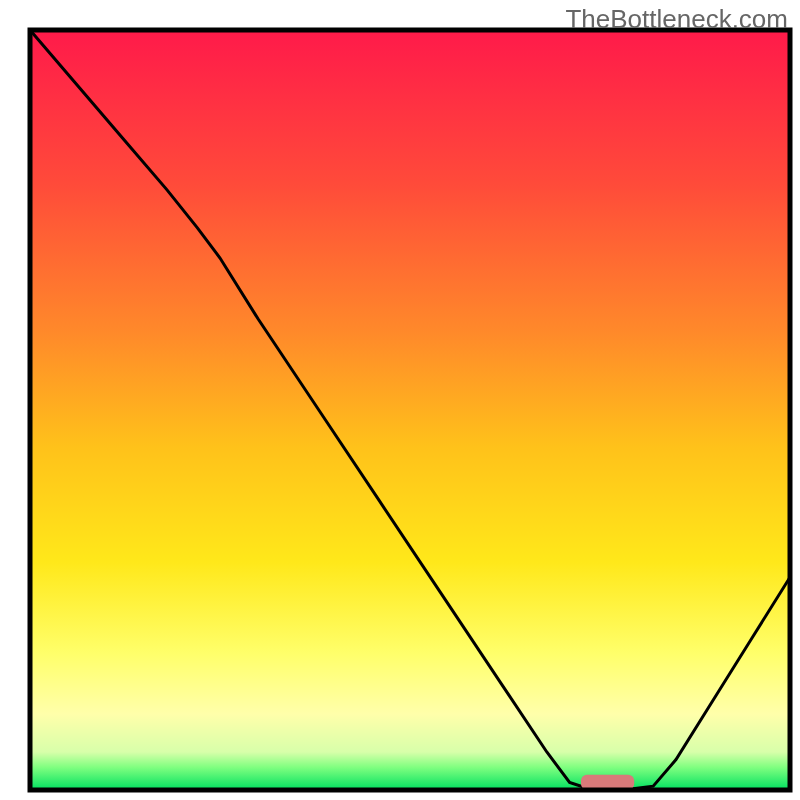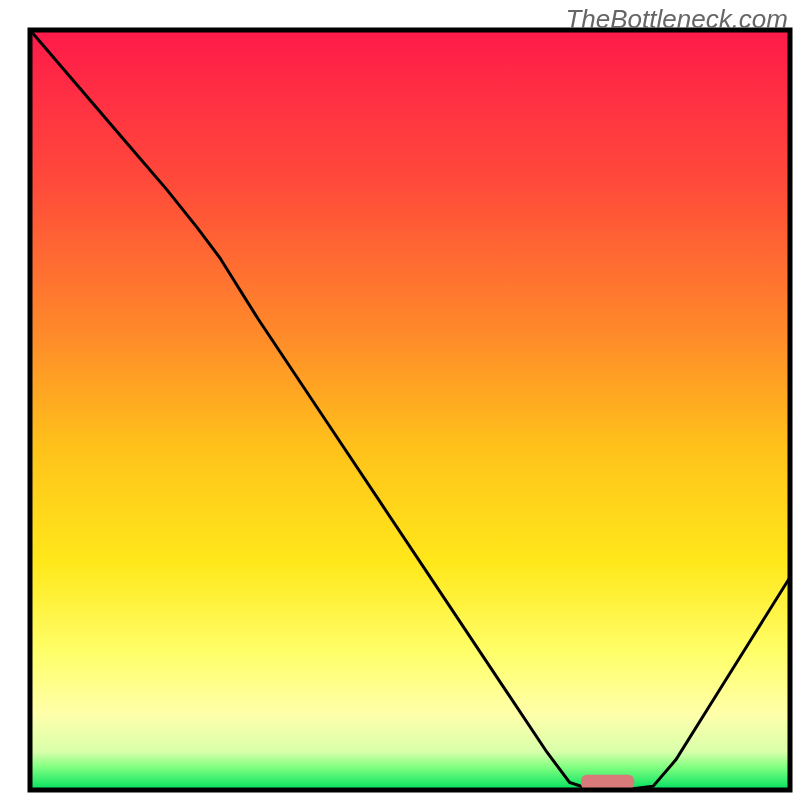--- a/index.html
+++ b/index.html
@@ -16,21 +16,20 @@
     height: 800px;
   }
   .watermark {
     position: absolute;
     top: 4px;
     right: 12px;
     color: #666666;
     font-size: 26px;
     font-weight: normal;
     z-index: 10;
-    font-style: italic;
   }
   svg {
     display: block;
   }
 </style>
 </head>
 <body>
 
 <div class="chart-container">
   <div class="watermark">TheBottleneck.com</div>

